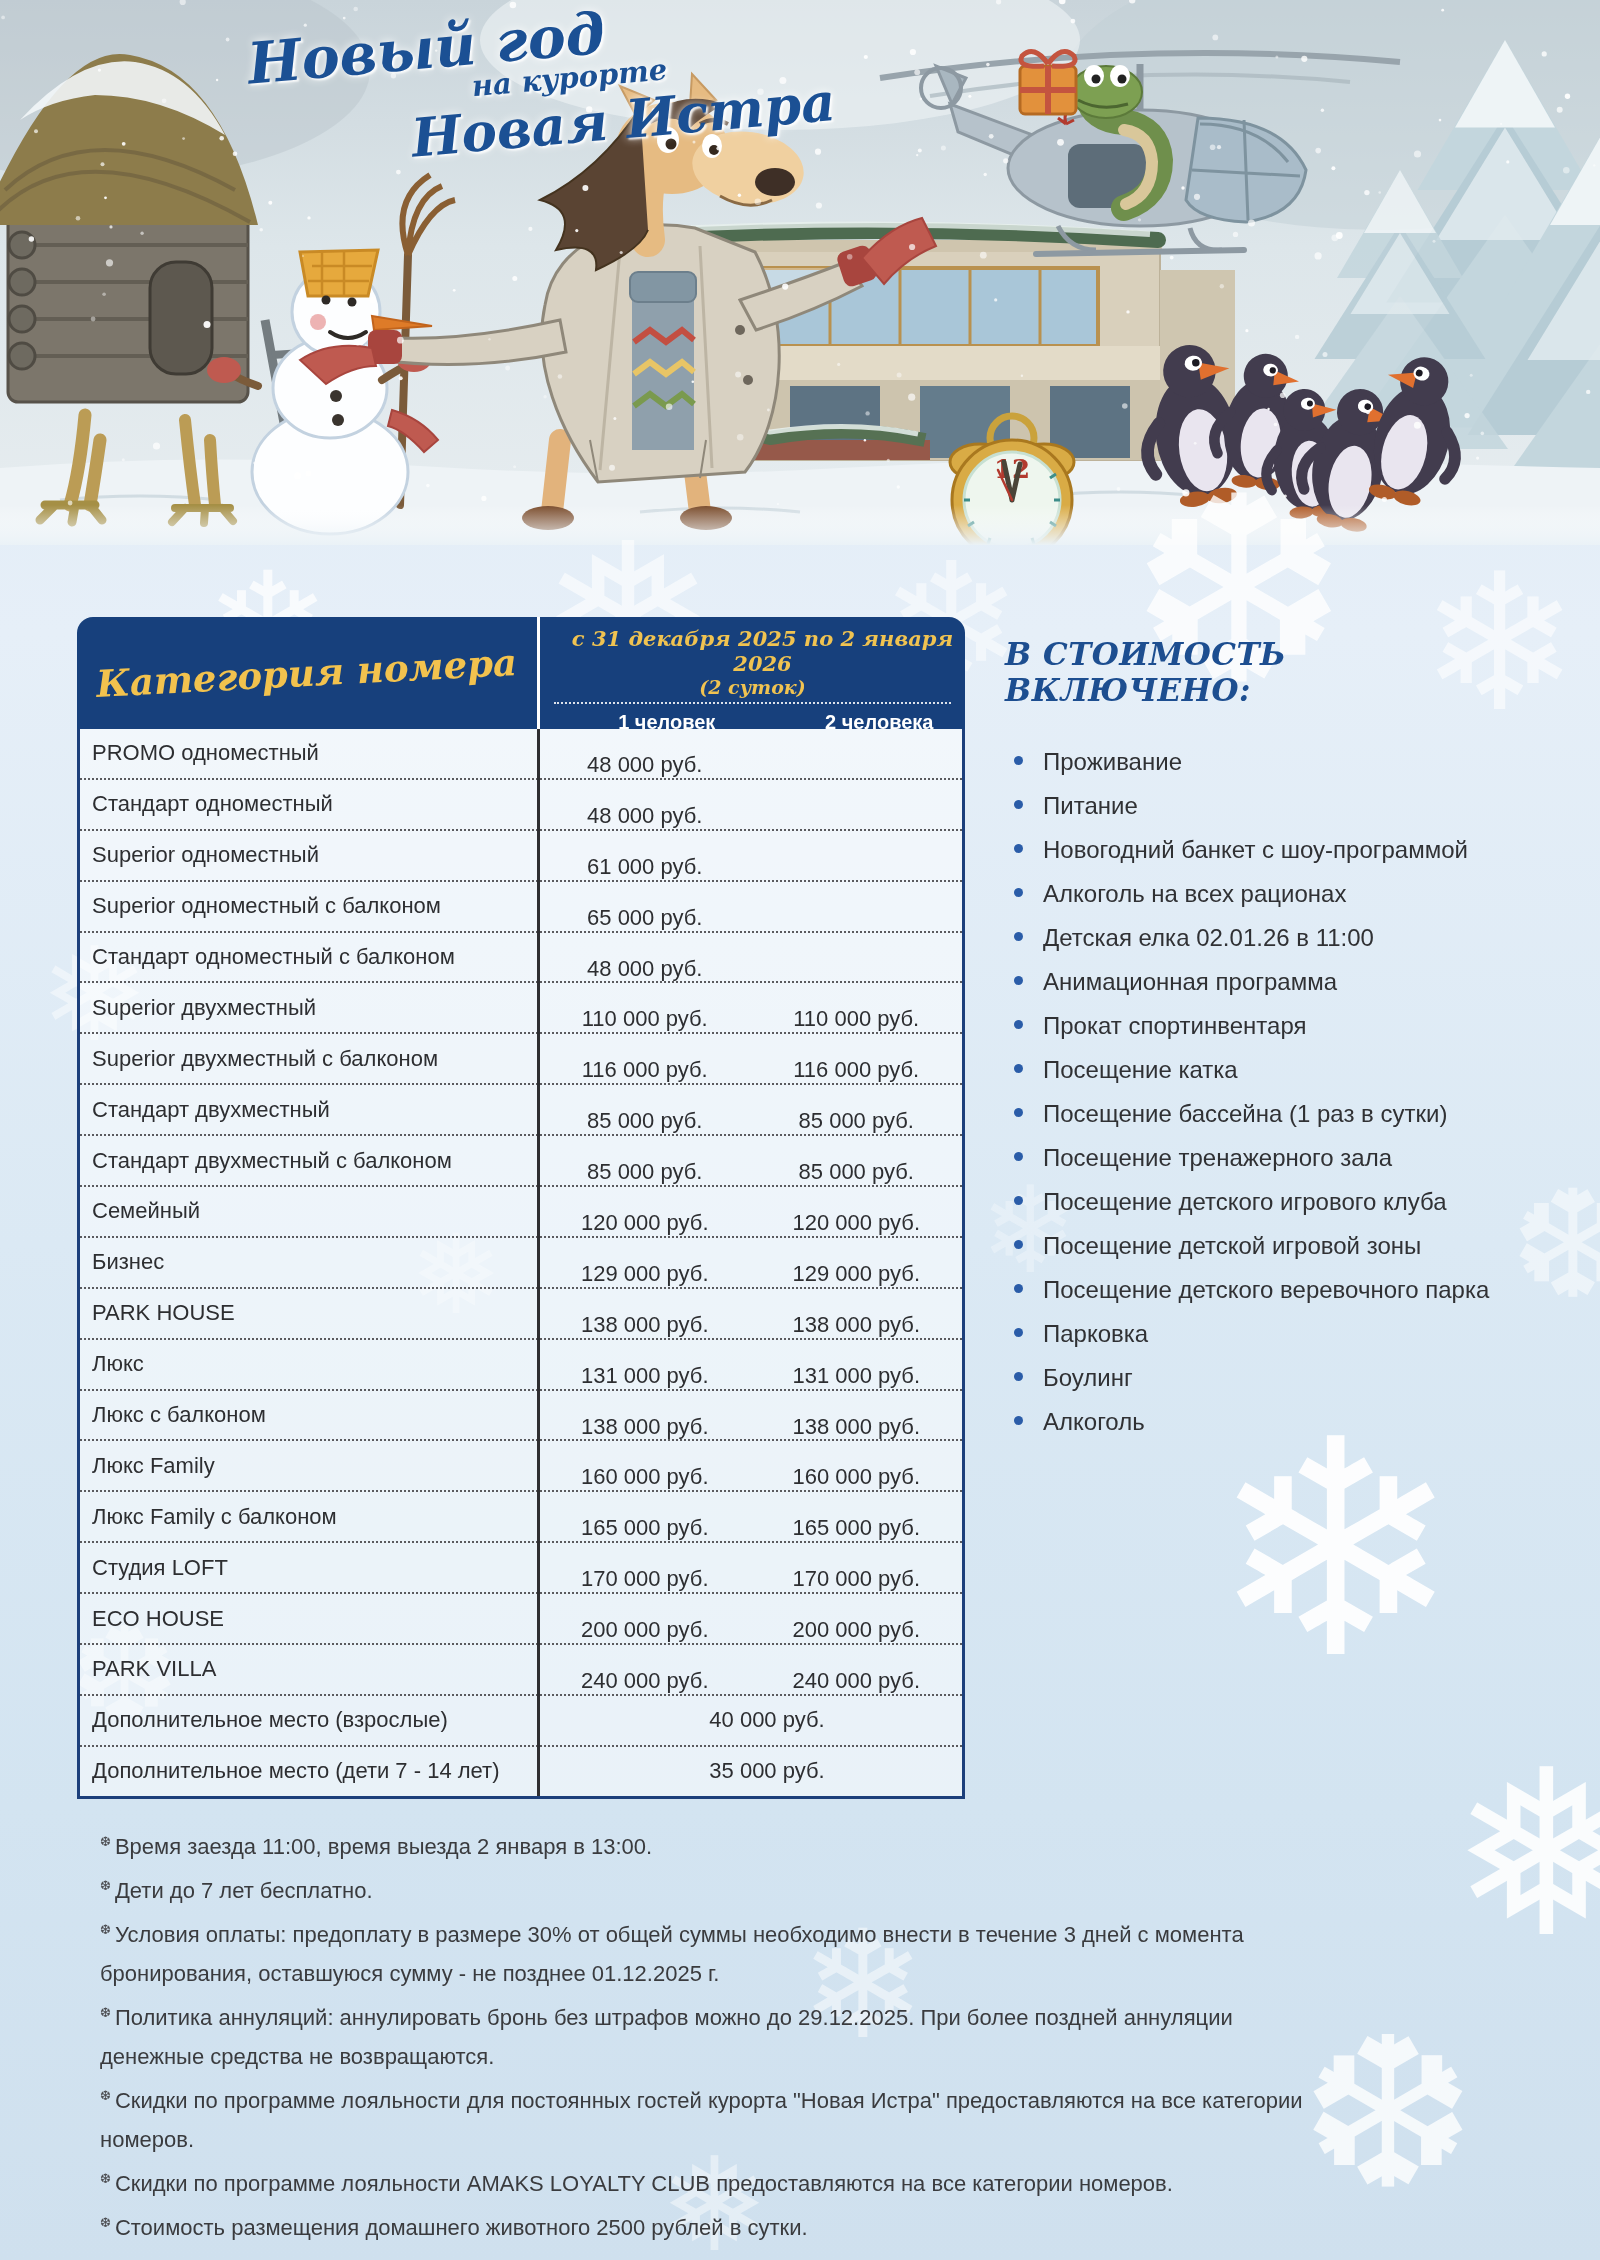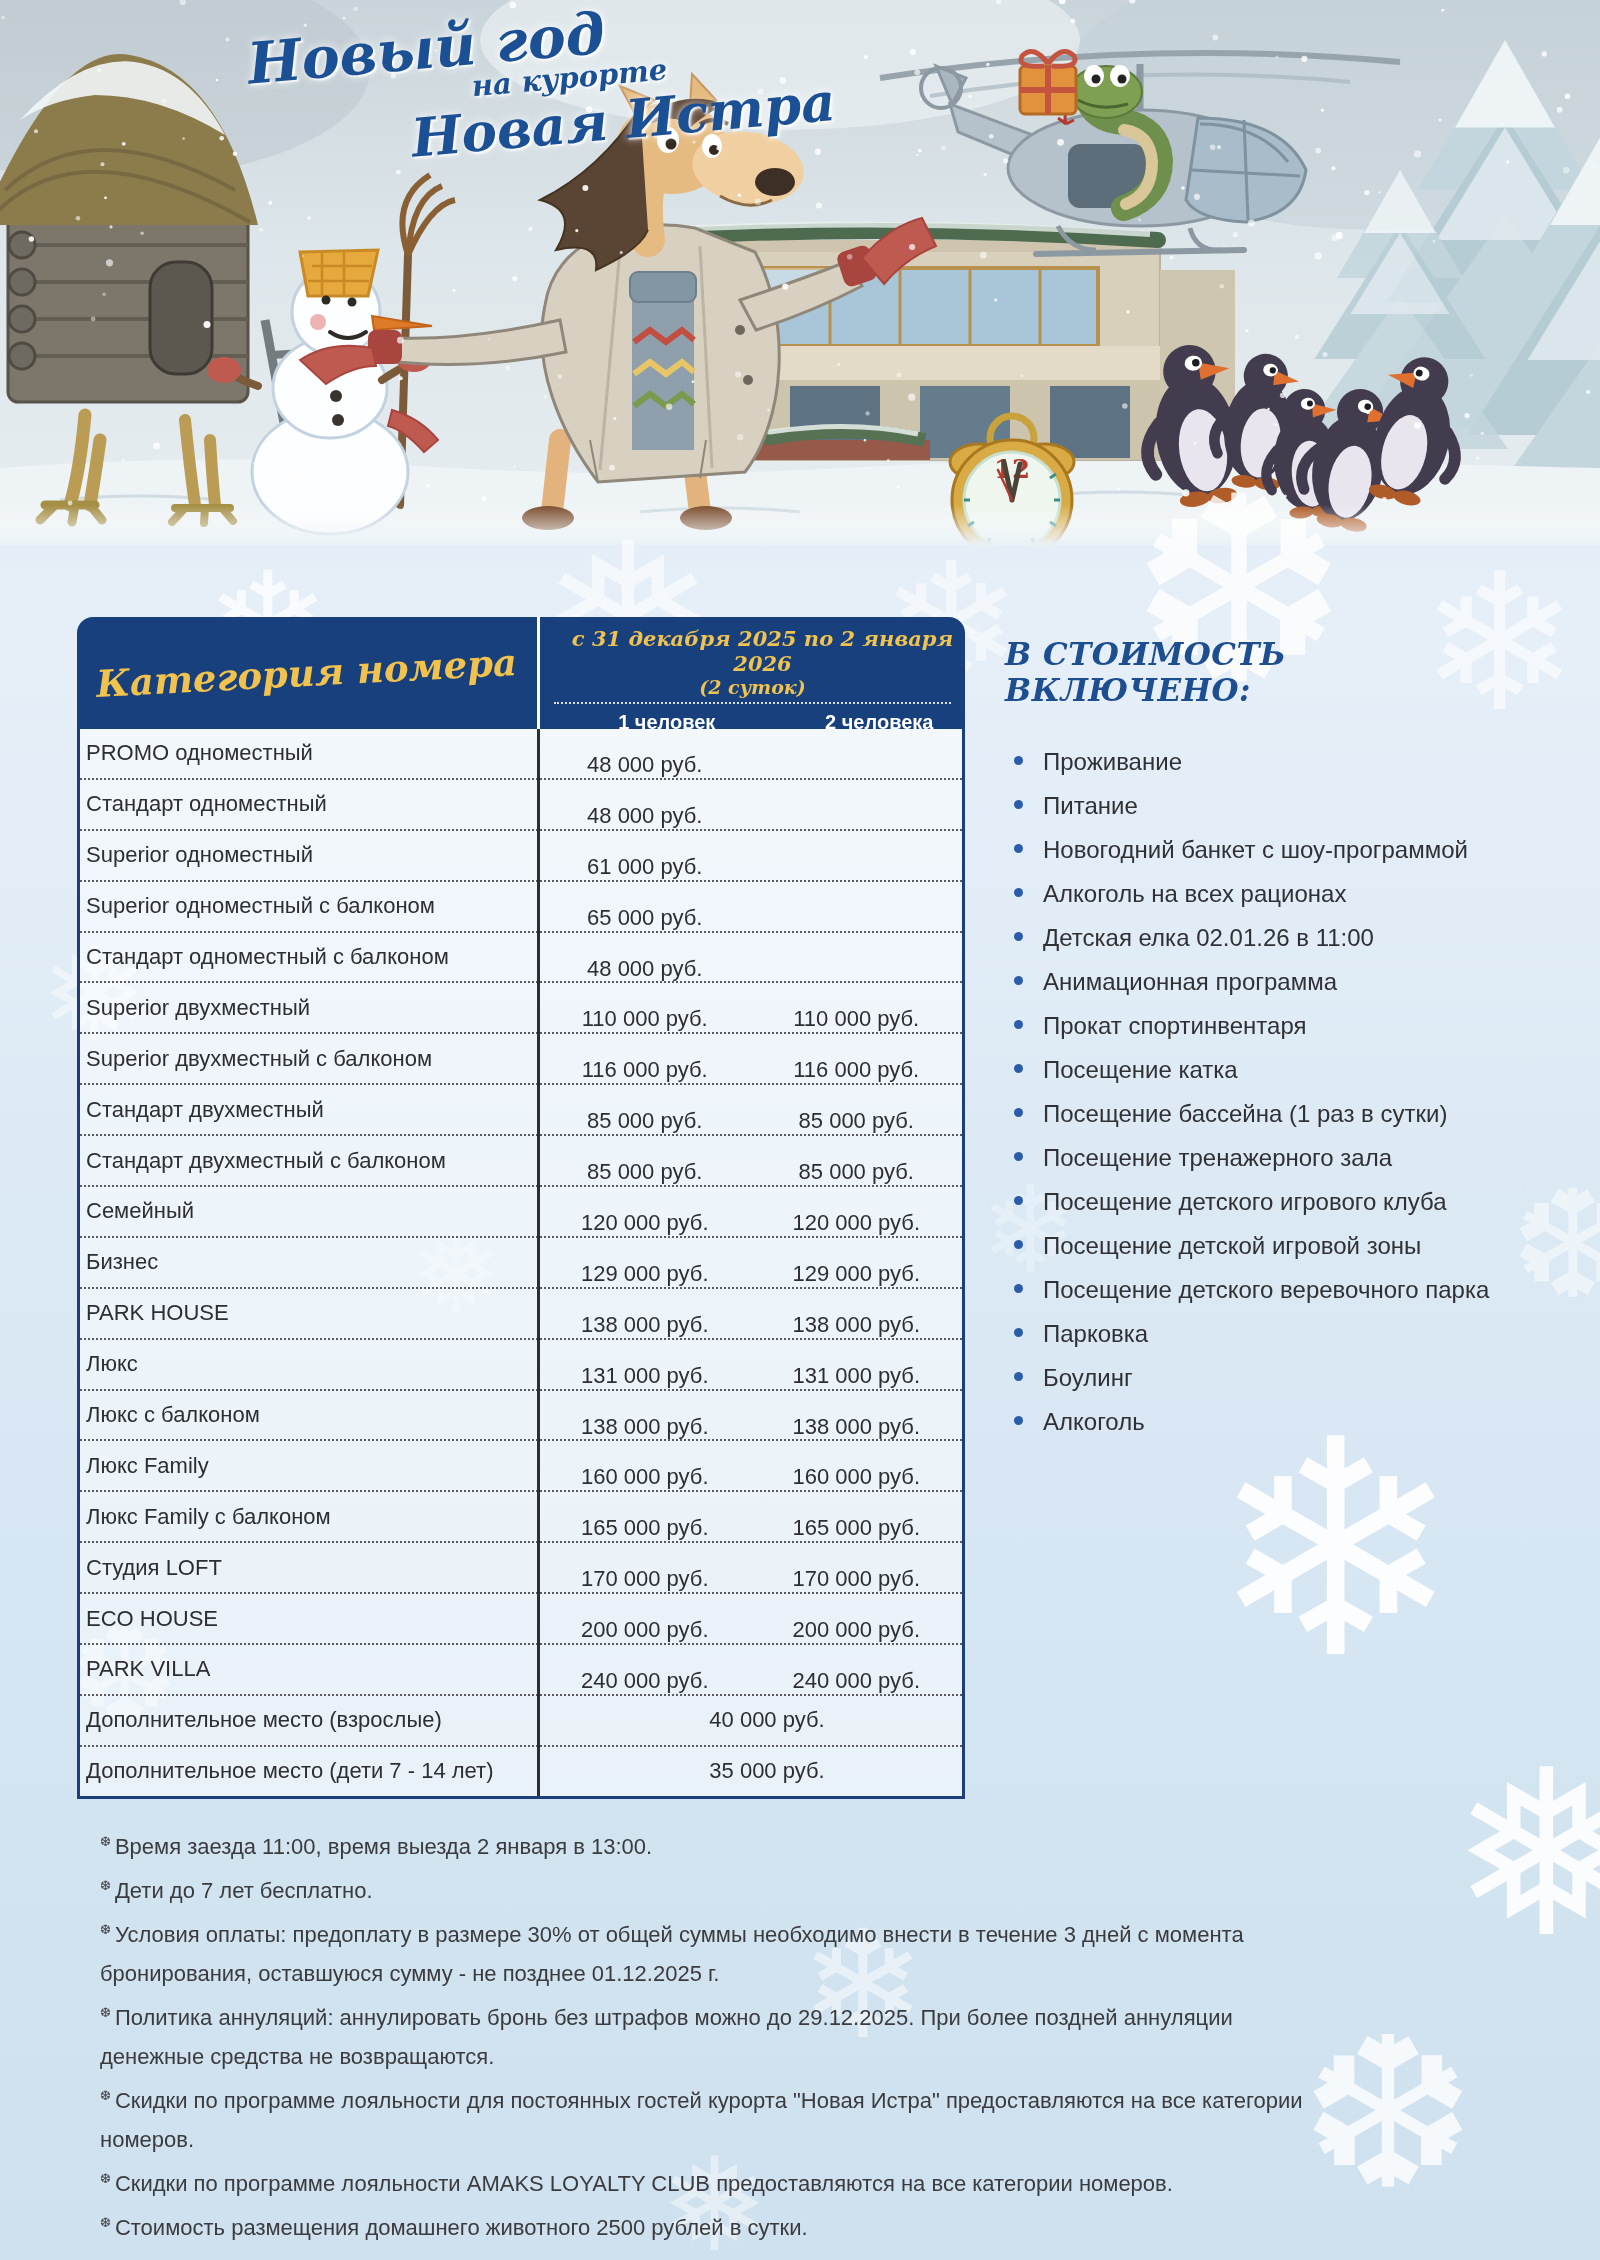--- a/index.html
+++ b/index.html
@@ -27,21 +27,21 @@
   .date1{font-size:21px;color:#f0c351;text-align:center;padding-left:20px;}
   .date2{font-size:19px;color:#f0c351;text-align:center;}
   .head-dots{border-bottom:2px dotted rgba(255,255,255,.85);margin:4px 14px 7px;}
   .head-cols{display:flex;color:#ffffff;font-size:20px;font-weight:bold;}
   .head-cols span{flex:1;text-align:center;padding-left:41px;}
   .card-body{position:relative;border:3px solid #1c3f7b;border-top:none;background:rgba(255,255,255,.5);}
   .vline{position:absolute;left:457px;top:0;bottom:0;width:3px;background:#2e2e31;}
   .row{display:flex;align-items:center;height:48.9px;border-bottom:2px dotted #5a5a5e;
        color:#2d2e31;font-size:22px;}
   .row:last-child{border-bottom:none;}
-  .cat{width:460px;padding-left:6px;box-sizing:border-box;}
+  .cat{width:460px;padding-left:12px;box-sizing:border-box;}
   .p1,.p2{width:212px;text-align:center;margin-top:23px;}
   .pspan{flex:1;text-align:center;margin-left:32px;}
   
   .included{position:absolute;left:1005px;top:636px;width:495px;z-index:2;}
   .inc-title{font-family:"DejaVu Serif",serif;font-style:italic;font-weight:bold;
        font-size:31px;color:#1d4e90;margin-bottom:40px;letter-spacing:.5px;}
   .inc-list{list-style:none;margin:0;padding:0;}
   .inc-item{position:relative;padding-left:38px;font-size:24px;color:#303134;margin-bottom:16px;}
   .inc-item::before{content:"";position:absolute;left:9px;top:8px;width:9px;height:9px;
        border-radius:50%;background:#2a5ca8;}

